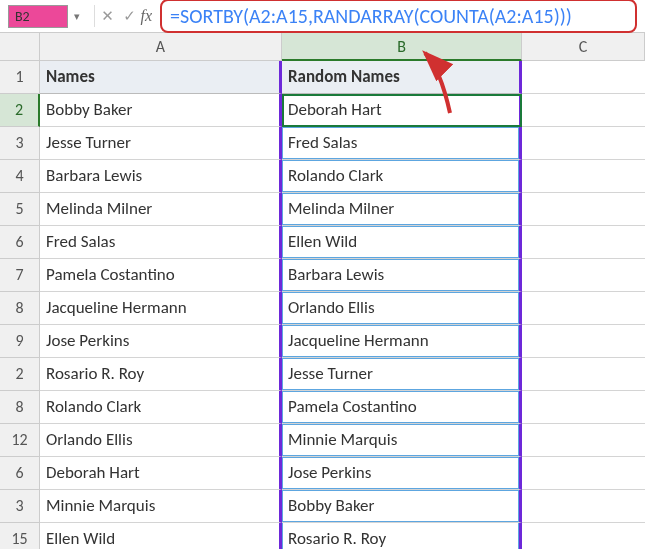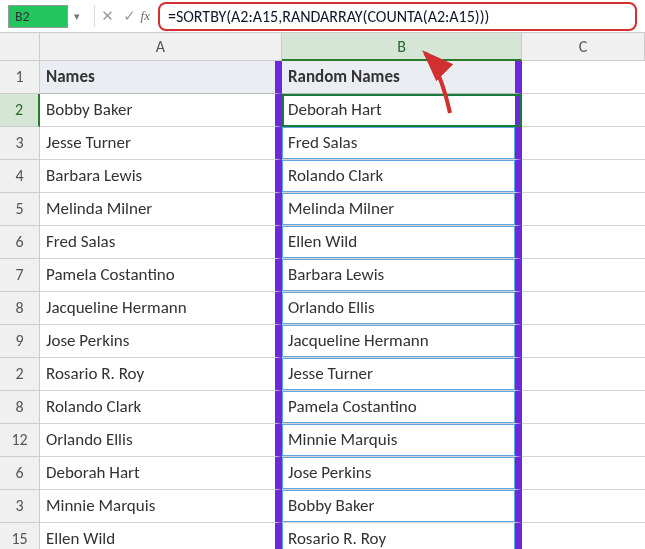--- a/index.html
+++ b/index.html
@@ -16,52 +16,52 @@
     
     .formula-bar {
       display: flex;
       align-items: center;
       height: 33px;
       border-bottom: 1px solid #ccc;
       padding: 2px 8px;
     }
     .name-box {
       width: 60px;
-      background: #22c55e;
+      background: #ec4899;
       border: 1px solid #999;
       padding: 2px 6px;
       font-size: 14px;
       margin-right: 6px;
     }
     .fb-dropdown {
       color: #777;
       margin-right: 12px;
       font-size: 11px;
     }
     .fb-sep { width: 1px; background: #ddd; height: 22px; margin: 0 2px; }
     .fb-btn {
       width: 22px;
       text-align: center;
       color: #999;
       font-size: 15px;
     }
     .fx-label {
       font-style: italic;
       font-family: Georgia, serif;
-      font-size: 13px;
+      font-size: 16px;
       color: #666;
       margin-right: 8px;
     }
     .formula-input {
       flex: 1;
       border: 2px solid #d03030;
       border-radius: 8px;
       padding: 3px 8px;
-      font-size: 16px;
-      color: #0f172a;
+      font-size: 20px;
+      color: #3b82f6;
     }
     
     .sheet {
       display: grid;
       grid-template-columns: 40px 242px 240px auto;
       font-size: 17px;
     }
     .corner {
       background: #f0f0f0;
       border-right: 1px solid #ccc;
@@ -83,21 +83,21 @@
       background: #f0f0f0;
       border-right: 1px solid #ccc;
       border-bottom: 1px solid #ccc;
       text-align: center;
       color: #555;
       font-size: 16px;
       line-height: 32px;
     }
     .row-head.active { background: #d6e6d6; color: #2a6a2a; border-right: 2px solid #2a7a2a; }
     .cell {
-      border-right: 7px solid #6d28d9;
+      border-right: 3px solid #6d28d9;
       border-bottom: 1px solid #d4d4d4;
       padding: 4px 6px;
       line-height: 23px;
       white-space: nowrap;
     }
     .cell.header {
       font-weight: bold;
       background: #eaeef3;
       border-bottom: 1px solid #bbb;
     }

